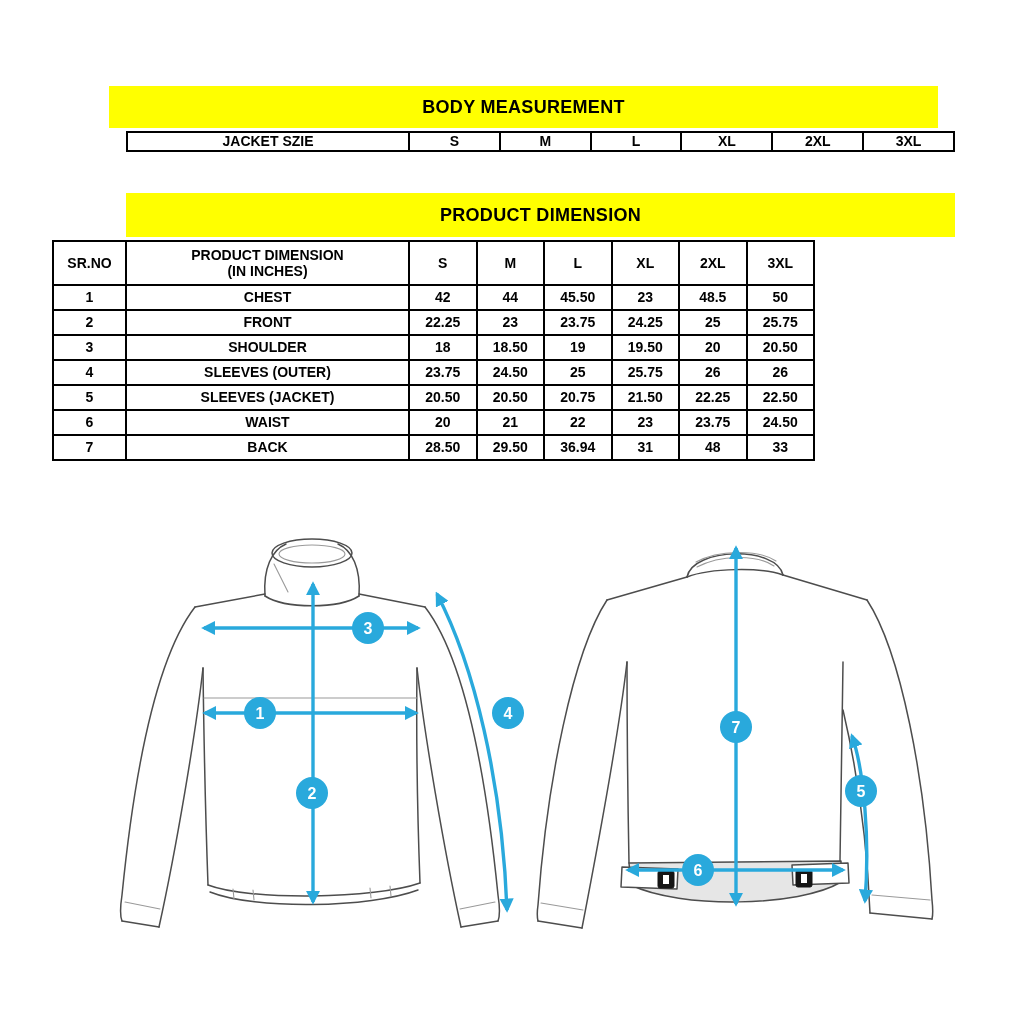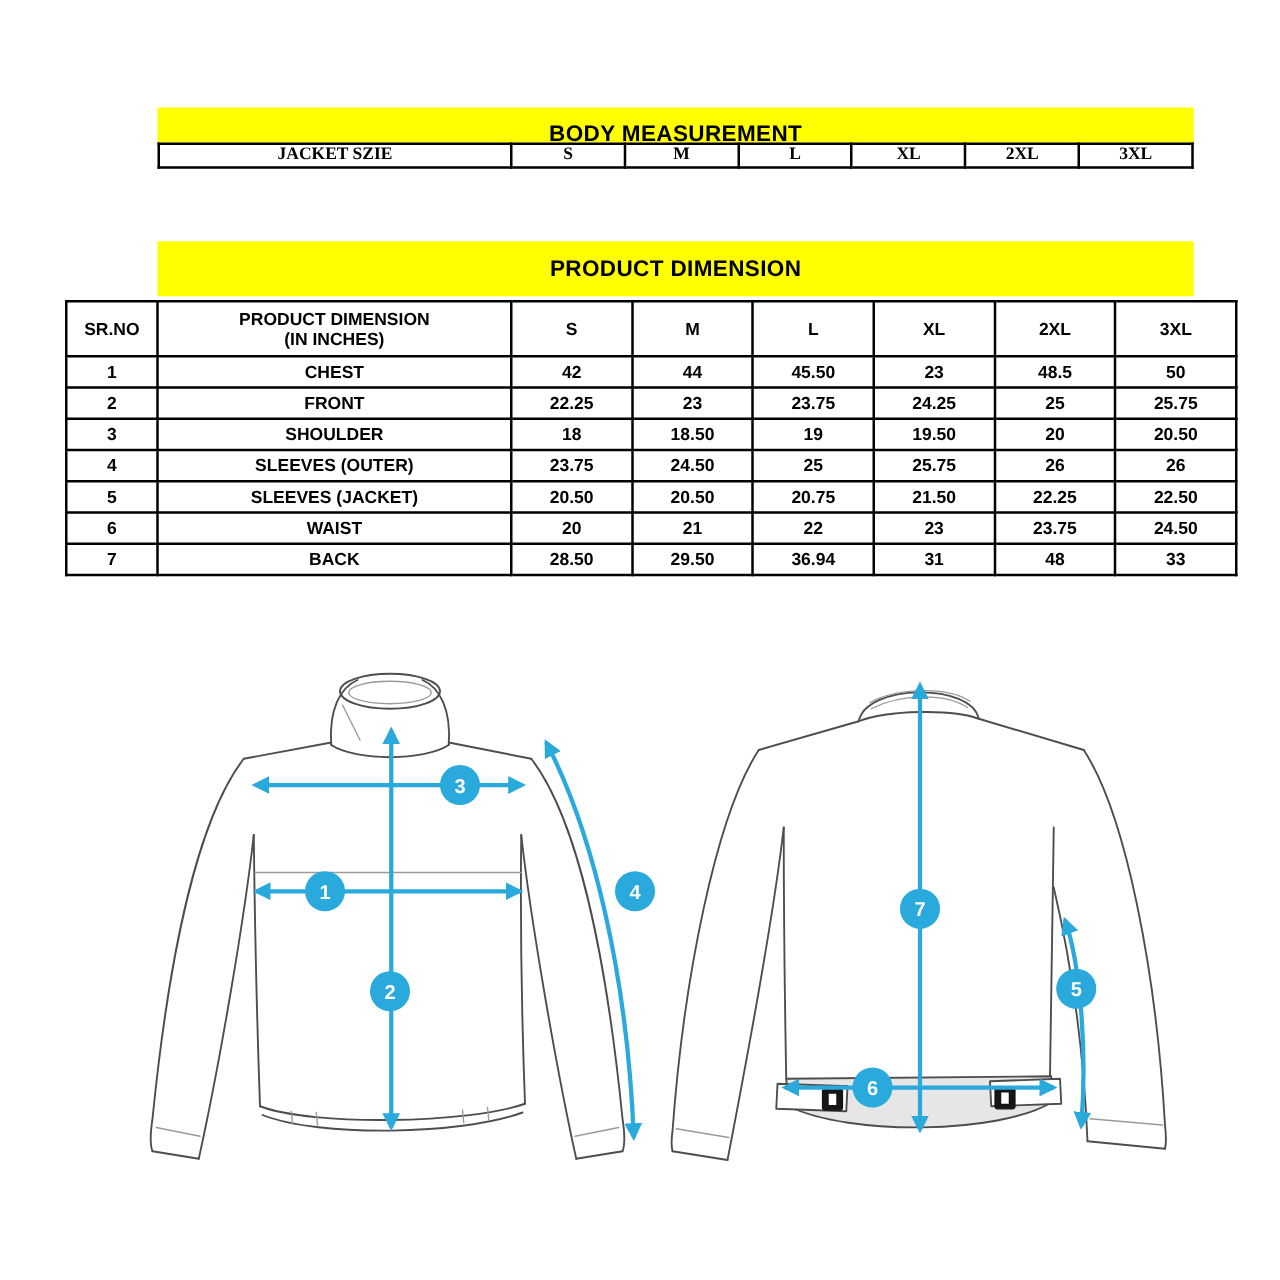--- a/index.html
+++ b/index.html
@@ -8,42 +8,42 @@
     font-family:"Liberation Sans","DejaVu Sans",sans-serif;color:#000;
   }
   .abs{position:absolute;}
   .ytitle{
     background:var(--yellow,#ffff00);
     font-weight:bold;font-size:18px;letter-spacing:.3px;
     display:flex;align-items:center;justify-content:center;
   }
   table{border-collapse:collapse;table-layout:fixed;font-weight:bold;background:#fff;}
   td,th{border:2px solid var(--border,#000);text-align:center;vertical-align:middle;padding:0;font-size:14px;line-height:1.15;}
-  #bm-table{left:126px;top:114px;width:829px;font-family:Liberation Serif, serif;}
+  #bm-table{left:126px;top:131px;width:829px;}
   #bm-table td{height:17px;}
-  #pd-table{left:52px;top:240px;width:938px;}
+  #pd-table{left:52px;top:240px;width:763px;}
   #pd-table thead th{height:42px;}
   #pd-table tbody td{height:23px;}
   .hdr-line{font-size:14px;}
   svg{position:absolute;overflow:visible;}
   .sk{fill:none;stroke:var(--sketch,#4d4d4d);stroke-width:1.5;stroke-linecap:round;stroke-linejoin:round;}
   .sk-light{fill:none;stroke:#9a9a9a;stroke-width:1.1;stroke-linecap:round;}
   .fill-gray{fill:#e6e6e6;}
   .fill-white{fill:#ffffff;}
   .buckle{fill:#151515;stroke:#151515;}
   .buckle-slot{fill:#ffffff;}
   .arrow{stroke:var(--blue,#29a9dc);stroke-width:3.4;fill:none;}
   .ahead{fill:var(--blue,#29a9dc);}
   .mcirc{fill:var(--blue,#29a9dc);}
   .mtext{fill:#fff;font-weight:bold;font-size:16px;text-anchor:middle;font-family:"Liberation Sans","DejaVu Sans",sans-serif;}
 </style>
 </head>
 <body>
 
-<div class="abs ytitle" style="left:126px;top:86px;width:829px;height:42px;">BODY MEASUREMENT</div>
+<div class="abs ytitle" style="left:109px;top:86px;width:829px;height:42px;">BODY MEASUREMENT</div>
 
 <table class="abs" id="bm-table">
   <colgroup>
       <col style="width:282px">
       <col>
       <col>
       <col>
       <col>
       <col>
       <col>

